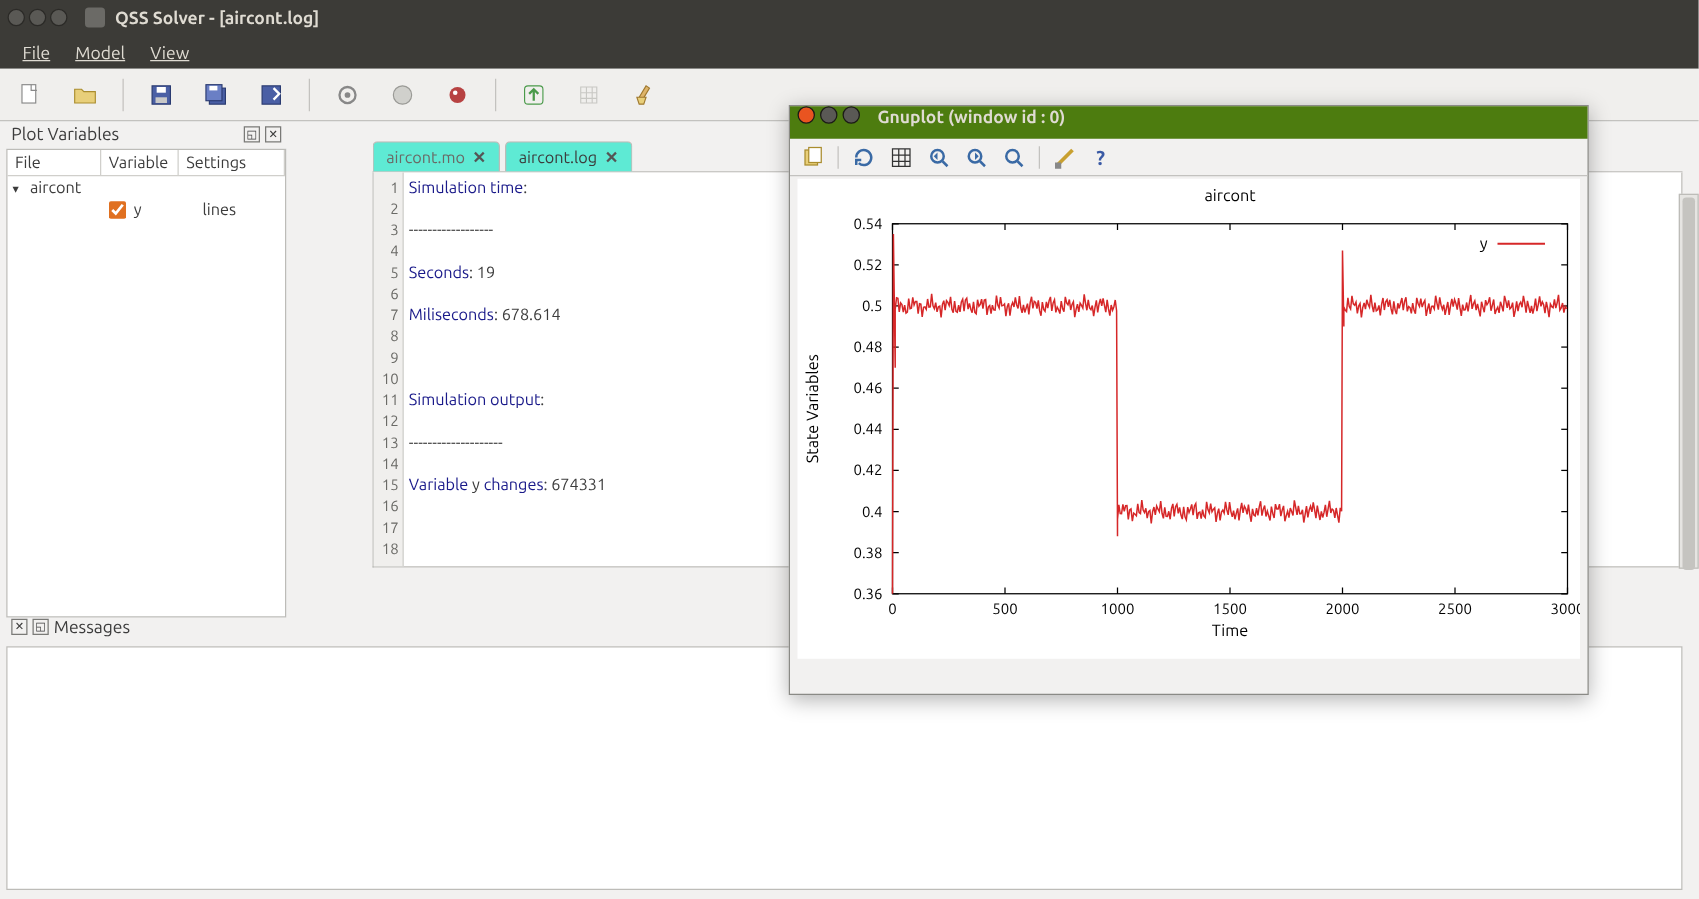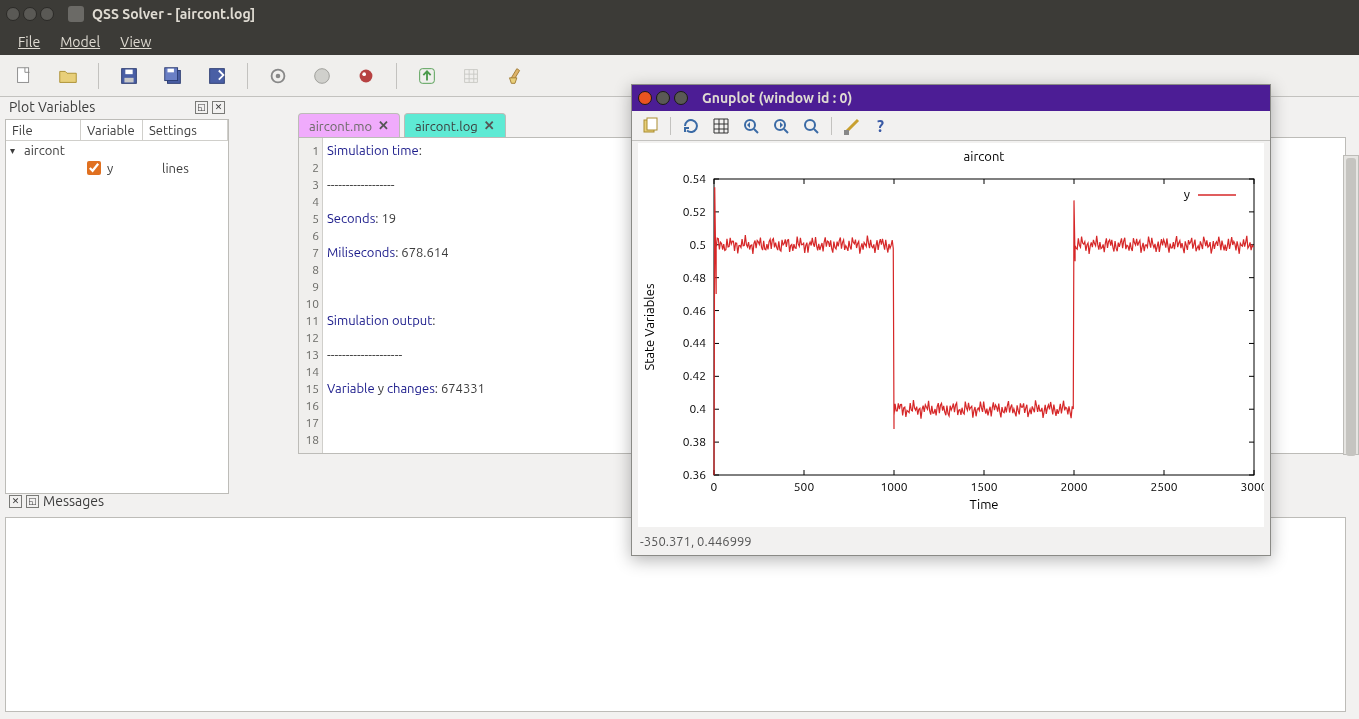--- a/index.html
+++ b/index.html
@@ -43,31 +43,31 @@
 
 
 .messages { position:absolute; left:5px; top: 394px; right:13px; }
 .messages .panel-title{margin-bottom:4px}
 .msg-body { border:1px solid #bdbcb8;background:#fff;height:195px;}
 
 
 .editor { position:absolute; left:298px; top:14px; right:13px; }
 .tabbar { display:flex; height:27px; align-items:flex-end; border-bottom:1px solid #bdbcb8;}
 .tab { padding: 4px 10px 4px 10px; background:#e6e5e2; border:1px solid #bdbcb8; border-bottom:none; border-radius:4px 4px 0 0; margin-right:4px; font-size:13px; display:flex;align-items:center;gap:6px; cursor:pointer;}
-.tab.inactive{background:#f0abfc;color:#6a6a66;}
+.tab.inactive{background:#5eead4;color:#6a6a66;}
 .tab .close{font-weight:bold;color:#555;cursor:pointer;}
 .tab.active{background:#5eead4;}
 .editor-body { border:1px solid #bdbcb8;border-top:none;background:#fff;height:316px; display:flex; }
 .gutter { width:24px; background:#f0efed; border-right:1px solid #d0cfcb; text-align:right; padding:4px 3px 0 0; line-height:17px; font-size:12px; color:#6a6a66;}
 .code { padding:4px 4px 0; line-height:17px; font-size:13px; font-family: inherit; white-space:pre; flex:1;}
 .code .kw{font-weight:normal;color:#1a1a8a;}
 
 
 .gnuplot { position:absolute; left:631px; top:84px; width:640px; height:472px; background:#f2f1f0; border:1px solid #8a8a86; box-shadow:0 4px 16px rgba(0,0,0,.3); }
-.gnuplot .gp-titlebar{height:26px;background:#4c1d95;color:#dfdbd2;display:flex;align-items:center;padding-left:6px;}
+.gnuplot .gp-titlebar{height:26px;background:#4d7c0f;color:#dfdbd2;display:flex;align-items:flex-start;padding-left:6px;}
 .gp-titlebar .wb{width:14px;height:14px;border-radius:50%;margin-right:4px;border:1px solid #1b1a17;}
 .gp-titlebar .wb.close{background:#e95420;} .gp-titlebar .wb.min{background:#5a5955;} .gp-titlebar .wb.max{background:#5a5955;}
 .gp-titlebar .title-text{margin-left:10px;font-weight:bold;font-size:14px;}
 .gp-toolbar{height:30px;border-bottom:1px solid #c3c2bf;display:flex;align-items:center;padding-left:8px;gap:10px;}
 .gp-tb{width:20px;height:20px;cursor:pointer;}
 .gp-plot{position:absolute;left:6px;right:6px;top:58px;bottom:28px;background:#fff;}
 .gp-status{position:absolute;bottom:0;left:0;right:0;height:24px;padding:3px 8px;color:#555;font-size:13px;}
 
 
 .far-scroll{position:absolute;right:0;top:58px;width:16px;height:300px;background:#e6e5e2;border:1px solid #bdbcb8;}
@@ -343,14 +343,13 @@
         <text x="616" y="348" text-anchor="middle" font-size="12" fill="#000">3000</text>
         <text x="346" y="18" text-anchor="middle" font-size="13" fill="#000">aircont</text>
         <text x="346" y="366" text-anchor="middle" font-size="13" fill="#000">Time</text>
         <text x="16" y="184" text-anchor="middle" font-size="13" fill="#000" transform="rotate(-90 16 184)">State Variables</text>
         <text x="552" y="56" text-anchor="end" font-size="13" fill="#000">y</text>
         <line x1="560" y1="52" x2="598" y2="52" stroke="#d62728" stroke-width="1.5"></line>
         <path d="M 76 332 L 76.72 44.22222222222223 L 78.16 151.1111111111112 L 78.16 104.52252877165063 L 79.24 95.16781958358678 L 80.32 95.5942717306834 L 81.4 106.49693851093164 L 82.48 99.24049835520412 L 83.56 100.62499092046255 L 84.64 106.71321176616556 L 85.72 101.1000932145437 L 86.8 107.51230569549082 L 87.88 106.70073038206556 L 88.96000000000001 95.8293822333047 L 90.03999999999999 103.97764221913349 L 91.12 103.51830447605383 L 92.2 94.84427141594202 L 93.28 101.03902189863553 L 94.36 98.19040784183511 L 95.44 98.21654637306182 L 96.52 107.9430455463648 L 97.6 99.92902284985928 L 98.68 100.2661688436479 L 99.75999999999999 110.5139988070641 L 100.84 102.79843274685143 L 101.92 102.47356429147223 L 103 104.52314746272614 L 104.08 96.1945835128642 L 105.16 102.73410596383161 L 106.24000000000001 102.4581854340747 L 107.32 92.15666061019755 L 108.4 101.60137598318022 L 109.47999999999999 103.92823319111017 L 110.56 99.03778254421229 L 111.64 106.5266422416509 L 112.72 102.47633831307218 L 113.80000000000001 101.93889098932465 L 114.88 110.90894518788696 L 115.96000000000001 100.48443773666534 L 117.03999999999999 97.5249434157875 L 118.12 105.1075828321114 L 119.2 97.54722931717734 L 120.28 98.90133888061843 L 121.36 101.44624216337212 L 122.44 94.471146956116 L 123.52 104.40744423088532 L 124.6 107.08164167071797 L 125.68 97.81248815169405 L 126.75999999999999 106.08003986838386 L 127.84 106.74109474095883 L 128.92000000000002 101.18339888564427 L 130 106.46212351976862 L 131.07999999999998 98.60865707905879 L 132.16 96.28989134904285 L 133.24 105.85207756602043 L 134.32 96.99230360853107 L 135.4 95.5208957274466 L 136.48000000000002 104.33281317084845 L 137.56 99.71503433220775 L 138.64 104.42185987768175 L 139.72 107.11537837970485 L 140.8 98.39826466885833 L 141.88 106.90811454482332 L 142.95999999999998 108.08905646706015 L 144.04000000000002 96.77480510224814 L 145.12 101.92421771991727 L 146.2 100.49356823069377 L 147.28 96.35486399620041 L 148.36 103.83744551458935 L 149.44 97.08033326867366 L 150.52 96.60966780326078 L 151.60000000000002 108.91765518035754 L 152.68 102.53439506778335 L 153.76 101.4505762436909 L 154.83999999999997 107.80958415135257 L 155.92000000000002 101.10618982186995 L 157 104.87720391527972 L 158.07999999999998 105.13431548795 L 159.16 93.50544537977672 L 160.24 100.93856530617629 L 161.32 103.34385886685757 L 162.4 94.77196987439746 L 163.48000000000002 101.64865652682118 L 164.56 101.34759224025487 L 165.64 100.11848560768584 L 166.72 109.89314814315372 L 167.8 102.43087803985571 L 168.88 99.68762580585286 L 169.95999999999998 109.59185732987987 L 171.04 101.70655451672758 L 172.12 99.04201415890338 L 173.2 102.53507938803088 L 174.28 94.88068378522792 L 175.36 100.98124416415814 L 176.44 103.78584708362052 L 177.51999999999998 93.94840985440314 L 178.6 102.99213210195597 L 179.68 107.35557038778853 L 180.76 100.85201108235455 L 181.84 106.99430332444442 L 182.92000000000002 103.36815907784387 L 184 99.9677060899806 L 185.08 108.44446163227056 L 186.16 99.00900135129928 L 187.24 94.39241453268764 L 188.32 103.70665556895923 L 189.39999999999998 98.04864331982068 L 190.48 98.8713230227992 L 191.56 103.87348955583053 L 192.64 97.3650088465684 L 193.72 105.73977502264634 L 194.8 109.64100256538114 L 195.88 98.61599098387279 L 196.96 104.59699172859695 L 198.04000000000002 106.01189241799489 L 199.12 98.54075648374521 L 200.2 103.40554878136854 L 201.28 97.64292437965321 L 202.36 94.53982275555836 L 203.44 105.74382193429773 L 204.51999999999998 99.35449077228833 L 205.6 96.82708023926091 L 206.68 106.92671126200392 L 207.76 102.66422961787043 L 208.84 104.82320717030149 L 209.92 107.89424825545834 L 211 97.81830038293447 L 212.08 103.8694656218465 L 213.16 106.43591379207692 L 214.24 94.49169147306506 L 215.32 99.33710503012782 L 216.4 100.80319945714953 L 217.48000000000002 96.60813248835959 L 218.56 104.99358859559473 L 219.64000000000001 100.52275540824922 L 220.72 98.36377903977464 L 221.8 110.65024833137969 L 222.88000000000002 104.54076043880778 L 223.96 100.3607727960605 L 225.04000000000002 106.57769850018244 L 226.12 99.57191247576722 L 227.20000000000002 101.33643082534778 L 228.27999999999997 103.51499673377057 L 229.35999999999999 92.52381438582165 L 230.44 99.67231843200335 L 231.51999999999998 105.18537925596479 L 232.6 96.8196493942647 L 233.67999999999998 103.31032687587106 L 234.76 104.68426112459159 L 235.84 101.39667444283214 L 236.92 109.97951038596094 L 238 102.87983281765992 L 239.07999999999998 97.22738475176459 L 240.16 106.97648314244398 L 241.24 100.18196515509047 L 242.32 96.18073215357103 L 243.4 101.76054111604765 L 244.48 95.75991503497727 L 245.56 101.32815612648224 L 246.64000000000001 106.63850821445831 L 247.72 96.8355982195659 L 248.8 104.13705544259932 L 249.88 109.5205664320113 L 250.96 101.01711516495493 L 252.04000000000002 105.16958022469339 L 253.12 102.34846667248263 L 254.20000000000002 97.01322562269172 L 255.28 105.58721841896221 L 256 285.9555555555555 L 256 272.47940442132915 L 257.08 260.86248333489743 L 258.15999999999997 267.87329897262805 L 259.24 267.9049669637611 L 260.32 260.43222740465194 L 261.4 266.1279536449756 L 262.48 261.6154693553174 L 263.56 261.4621371870017 L 264.64 272.5054576756479 L 265.72 264.89883184414794 L 266.8 264.12003955394124 L 267.88 273.84463096449014 L 268.96000000000004 267.4698207615975 L 270.03999999999996 268.35163334145307 L 271.12 269.57603976556527 L 272.20000000000005 260.0480860851767 L 273.28 267.11024662838776 L 274.36 267.94305717137036 L 275.44 257.1562264963438 L 276.52 265.0070240485794 L 277.6 267.09584623198066 L 278.68 263.60027475414427 L 279.76 271.57327700210277 L 280.84000000000003 266.3595799446819 L 281.92 265.3680108337235 L 283 275.66834590955034 L 284.08000000000004 266.3649927836219 L 285.15999999999997 262.62745189170687 L 286.24 268.9390384157742 L 287.32 261.8185306170096 L 288.4 264.3470888787913 L 289.48 266.3608832828692 L 290.56 257.7960306197929 L 291.64 267.59343022769406 L 292.72 271.6278273239615 L 293.79999999999995 262.90089635442246 L 294.88 270.08563560332635 L 295.96000000000004 270.21005979827066 L 297.03999999999996 266.0074327259978 L 298.12 272.41099052478916 L 299.2 263.6688054171029 L 300.28 260.1029512292175 L 301.36 270.0685044550853 L 302.44 262.31043292775723 L 303.52 260.4022600404128 L 304.6 267.6179963121652 L 305.68 262.84992237430106 L 306.76 269.03557191952586 L 307.84000000000003 272.2536980148669 L 308.92 262.46205863014563 L 310 270.4982852529129 L 311.08000000000004 272.9349395157209 L 312.15999999999997 262.7352994310303 L 313.24 267.0143312157178 L 314.32000000000005 264.21602550481515 L 315.4 260.49753966950885 L 316.48 269.1048359492189 L 317.56 261.85625972230383 L 318.64 259.8871014904819 L 319.72 272.0710414049194 L 320.79999999999995 267.14131729481574 L 321.88 266.6964125751308 L 322.96 271.96015359045333 L 324.03999999999996 264.73016535853213 L 325.12 269.80646813000743 L 326.2 271.0872456016605 L 327.28 258.54616494189224 L 328.36 264.645682868653 L 329.44 267.37206418423807 L 330.52 259.95128626322247 L 331.6 266.414178381159 L 332.68 264.5671958182324 L 333.76 263.2950905747485 L 334.84 274.57904084759 L 335.92 267.7093313886563 L 337 263.9473438509695 L 338.08 273.2949277209843 L 339.16 266.61997692771365 L 340.24 265.02571569812073 L 341.32 267.5374668826729 L 342.40000000000003 258.4836532472305 L 343.48 264.96789166884776 L 344.56 268.8736236513696 L 345.64 258.65094616831766 L 346.71999999999997 266.2534988224339 L 347.79999999999995 270.52868920048263 L 348.88 265.5892916821331 L 349.96 272.3940823637867 L 351.03999999999996 267.66804169306795 L 352.12 263.7347767490259 L 353.2 273.4013450139677 L 354.28 264.9274841844025 L 355.36 259.3719241016156 L 356.44 267.2496061038179 L 357.52 261.9079106981387 L 358.59999999999997 263.93040100444455 L 359.68 268.54549475433134 L 360.76 260.60267080386734 L 361.84 268.99791400489954 L 362.92 274.42496366801635 L 364 264.0771941612106 L 365.08 269.0176552160208 L 366.16 269.78866089278677 L 367.24 263.4932254719485 L 368.32 269.32979251075403 L 369.4 262.52207480239053 L 370.48 258.01722272248224 L 371.56 269.5497835135528 L 372.64 264.3112602900018 L 373.72 261.5118732587905 L 374.8 270.201453364866 L 375.88 265.9317661934138 L 376.96 269.7173245787297 L 378.04 273.43221795042734 L 379.12 262.2738822162476 L 380.2 267.7212540080953 L 381.28000000000003 271.3539605358132 L 382.36 260.3508843335577 L 383.44 264.1949704378308 L 384.52000000000004 264.16782337021374 L 385.6 260.3359467107229 L 386.68 269.9426338245894 L 387.76 265.1641119467978 L 388.84000000000003 261.69027371992104 L 389.92 274.0049832631979 L 391 269.46409831272797 L 392.08000000000004 266.0050863915549 L 393.16 271.1023348249541 L 394.24 263.3990059833796 L 395.32000000000005 266.26675631501314 L 396.40000000000003 269.3113335755179 L 397.48 257.2785901110814 L 398.56 263.0049480715504 L 399.64000000000004 268.82362573553587 L 400.72 261.71768917895423 L 401.8 268.0091771800804 L 402.88 268.02548572903595 L 403.96 264.81867836157573 L 405.03999999999996 275.0151224150442 L 406.11999999999995 268.5522741410922 L 407.2 261.8146919806321 L 408.28 270.8311283233478 L 409.35999999999996 265.026434161794 L 410.44 261.9415471699614 L 411.52 266.4499597806707 L 412.59999999999997 258.97864306030647 L 413.68 264.9497666403999 L 414.76 271.5086029816886 L 415.84 261.5310465082228 L 416.91999999999996 267.5844846579116 L 418 272.9921778186304 L 419.08 266.1102720828536 L 420.15999999999997 270.9489455660605 L 421.24 266.9336839341096 L 422.32 260.8574501940677 L 423.4 270.414808408468 L 424.48 264.0821879721953 L 425.56 257.713707416794 L 426.64 267.36184290305584 L 427.71999999999997 264.229608919665 L 428.8 265.2494171113738 L 429.88 271.3584830454316 L 430.96 263.39920157737873 L 432.04 269.19491738827577 L 433.12 275.16442383990636 L 434.2 263.3388365149564 L 435.28 265.98940495734047 L 436 57.377777777777794 L 437.08 118.22222222222226 L 437.08 102.61868093462968 L 438.15999999999997 105.11126490664816 L 439.24 106.2409612890255 L 440.32 95.33158357156324 L 441.4 102.19452108230814 L 442.47999999999996 104.19154779467803 L 443.56 93.68597840425599 L 444.64 100.07956131508578 L 445.71999999999997 101.17825313115839 L 446.8 98.71869526759042 L 447.88 107.78912405954554 L 448.96 101.868647241675 L 450.04 99.88229108896164 L 451.12 110.91005578186525 L 452.2 103.13367374876873 L 453.28 99.35300447013384 L 454.36 104.21482939762791 L 455.44 96.8088658929999 L 456.52 100.55801142363435 L 457.6 102.8005386514933 L 458.68 92.78149601851985 L 459.76 101.68543991949554 L 460.84 106.71655027680035 L 461.92 99.14555749308326 L 463 105.71163284280627 L 464.08 104.76765971314978 L 465.16 101.32100286444216 L 466.24 109.25563724192844 L 467.32 100.36308655900334 L 468.40000000000003 95.37429768736288 L 469.48 105.01290215292764 L 470.56 98.39313072672374 L 471.64 96.80171942082589 L 472.72 102.55550789023386 L 473.8 96.8815756950599 L 474.88 104.1791466563885 L 475.96000000000004 108.53630802679689 L 477.04 98.14311058830614 L 478.12 105.18283037445599 L 479.20000000000005 108.27898375975988 L 480.28000000000003 99.60053838574021 L 481.36 103.74948996825353 L 482.44 99.40927965196357 L 483.52000000000004 95.37566425372523 L 484.6 105.1338199279711 L 485.68 98.14123388828727 L 486.76000000000005 94.80775711768453 L 487.84000000000003 106.11137647293614 L 488.92 102.26624737837471 L 490 103.07660241740263 L 491.08000000000004 107.72656515683803 L 492.16 99.45647214201387 L 493.23999999999995 105.24428193027362 L 494.32 107.95405882244344 L 495.4 95.24261415077842 L 496.47999999999996 99.83474357205398 L 497.56 102.1407830024728 L 498.64 95.88744505126112 L 499.71999999999997 102.67787292102676 L 500.79999999999995 99.41970022658356 L 501.88 97.34939045597906 L 502.96 109.77204657753609 L 504.03999999999996 104.11394633320035 L 505.12 99.82405593494119 L 506.2 108.109885755911 L 507.28 102.05357296458004 L 508.35999999999996 101.93298706668949 L 509.44 104.20500035955513 L 510.52 93.57815187290998 L 511.59999999999997 99.69819860804117 L 512.6800000000001 104.71101671780991 L 513.76 94.83956354649644 L 514.8399999999999 101.13694609304014 L 515.9200000000001 104.5704026811294 L 517 100.82465022856456 L 518.0799999999999 108.91380058901356 L 519.16 103.58793460627174 L 520.24 98.62543570363457 L 521.3199999999999 108.89069583498534 L 522.4 101.7789190157491 L 523.48 96.02519100595987 L 524.56 102.29140292431643 L 525.64 96.51183146103048 L 526.72 99.73028474619224 L 527.8 104.68988001847455 L 528.88 95.45157059021409 L 529.96 103.1166352620929 L 531.04 109.6992948459706 L 532.12 100.65456350727595 L 533.2 105.06344226987545 L 534.28 104.70182394085154 L 535.36 98.99138050903068 L 536.44 106.19572322578867 L 537.52 99.08182995309718 L 538.6 92.99912597517184 L 539.6800000000001 104.09901078244573 L 540.76 99.99820671091877 L 541.84 97.65487235443462 L 542.9200000000001 105.07642775374768 L 544 100.05312785561347 L 545.08 105.09636299247694 L 546.1600000000001 110.08434950401508 L 547.24 98.36177360207833 L 548.3199999999999 102.72359386338292 L 549.4000000000001 106.83066284366626 L 550.48 97.15990576785566 L 551.56 100.73856465323615 L 552.6400000000001 99.04008677386193 L 553.72 94.80399313334314 L 554.8 105.6096734137385 L 555.8800000000001 101.24875227349327 L 556.96 96.6069790342188 L 558.04 108.20804550876656 L 559.12 104.86889804668152 L 560.2 102.76408428397644 L 561.28 107.26777736143939 L 562.3599999999999 98.39168339537372 L 563.44 101.76878613344633 L 564.52 106.0639913880631 L 565.5999999999999 93.72245821539946 L 566.68 97.8463344987914 L 567.76 103.19678786623746 L 568.8399999999999 97.32073586234316 L 569.92 104.13628454379858 L 571 102.94747905137635 L 572.0799999999999 99.08567860922693 L 573.16 110.53077932849024 L 574.24 105.34172623540823 L 575.3199999999999 98.05312483583134 L 576.4 105.86657673513105 L 577.48 100.45497273105062 L 578.56 98.66402493304221 L 579.64 102.8293614736441 L 580.72 93.70516744408886 L 581.8 99.29960769351459 L 582.88 107.06951741784226 L 583.96 97.64019921460564 L 585.04 102.60464923452062 L 586.12 107.3070177939199 L 587.2 101.68458459761948 L 588.28 107.84951959097418 L 589.36 103.18110683205046 L 590.4399999999999 95.89817941306728 L 591.52 105.83772956773106 L 592.6 100.69116506026202 L 593.68 94.03481450292924 L 594.76 102.04122093113304 L 595.84 98.48050913694013 L 596.92 100.82186614938695 L 598 107.50058736792644 L 599.08 98.44303451931265 L 600.16 103.62824591903626 L 601.24 110.80108146676938 L 602.32 100.26956762469686 L 603.4 102.31511781320376 L 604.48 103.1323943551474 L 605.5600000000001 96.41010300479633 L 606.64 103.54730412797517 L 607.72 99.27155027795666 L 608.8000000000001 92.85128955980142 L 609.88 105.06929882919673 L 610.96 103.31165350503443 L 612.04 99.43624350221128 L 613.12 107.1323613706513 L 614.2 102.13987644057724 L 615.28 104.15762604245799 " fill="none" stroke="#d62728" stroke-width="1.2"></path>
       </g>
   </svg>
 
-  <div class="gp-status">-350.371,  0.446999</div>
 </div>
 
 </body></html>

